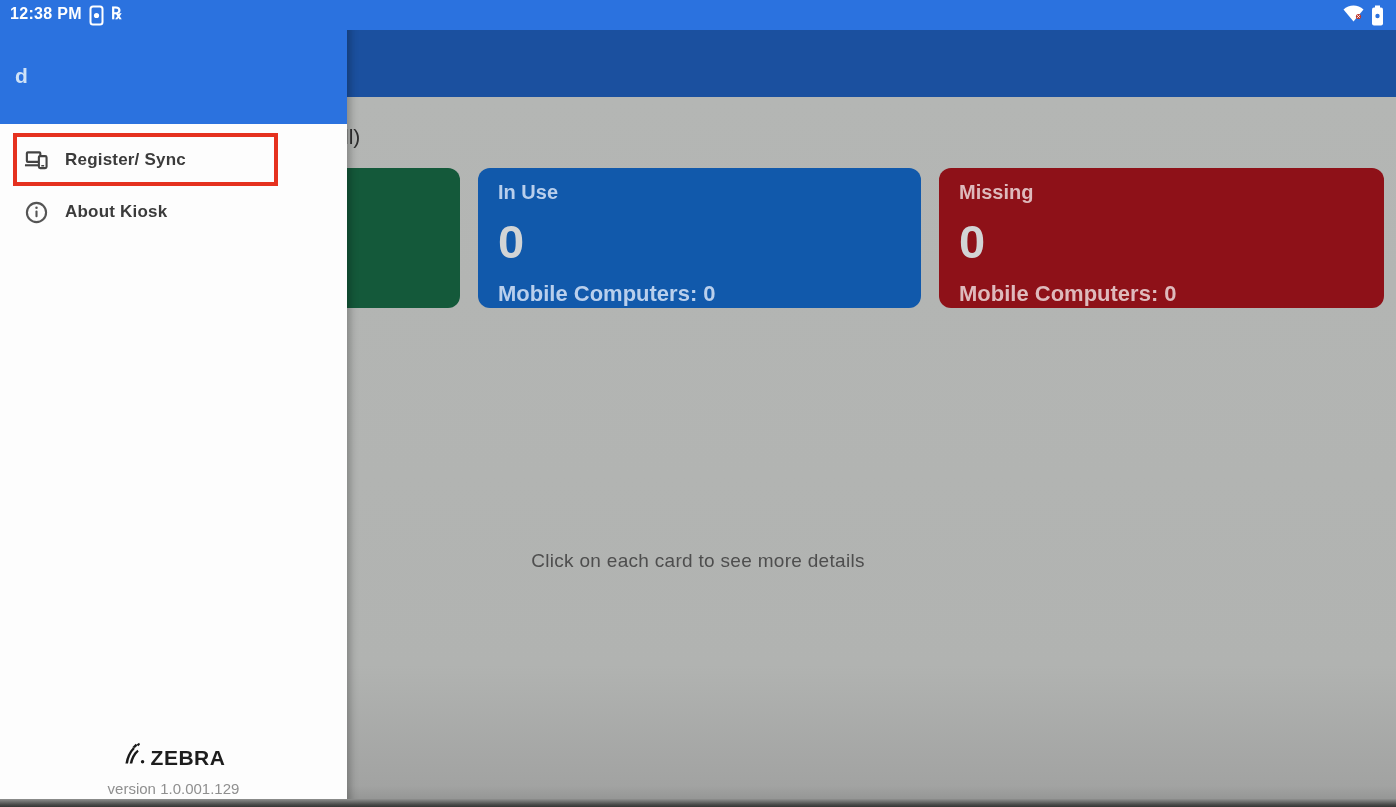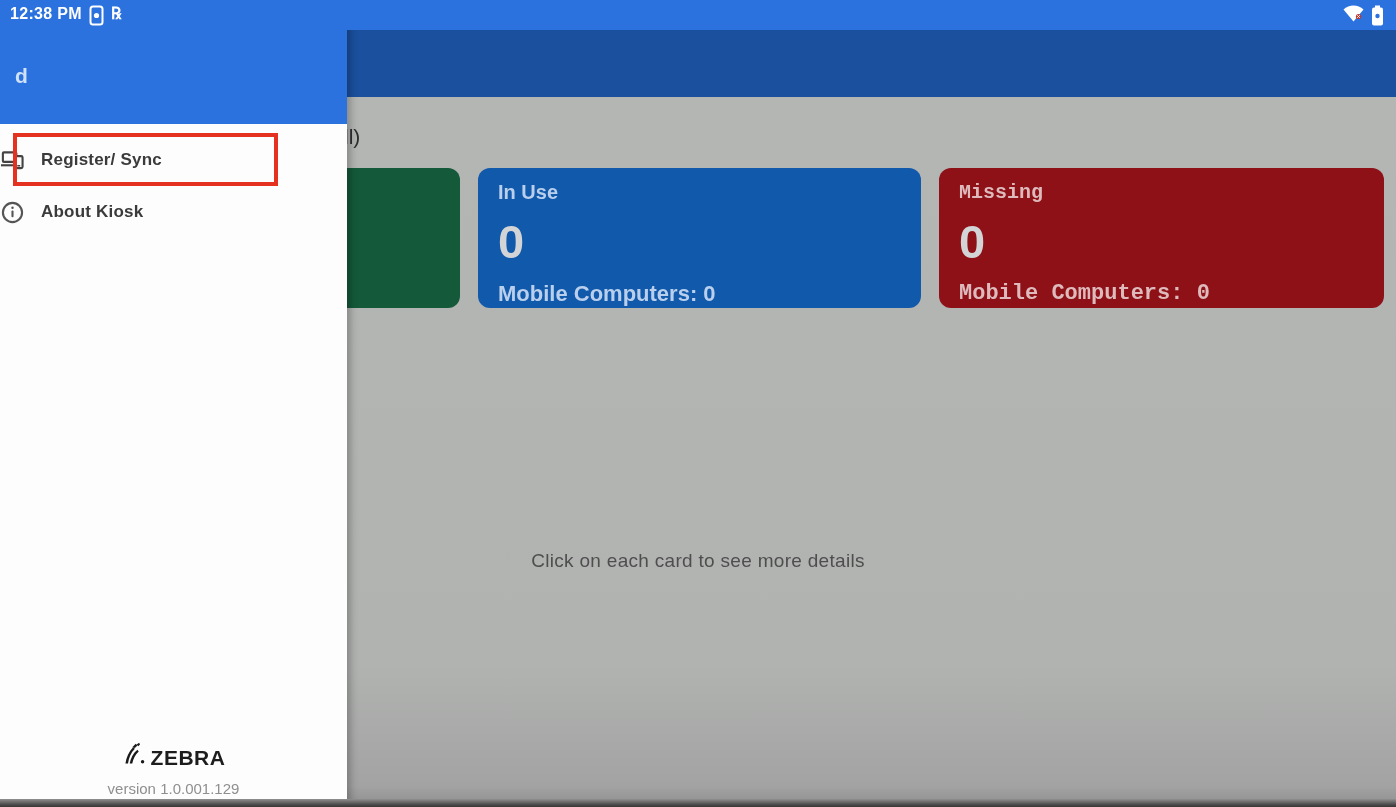--- a/index.html
+++ b/index.html
@@ -56,21 +56,21 @@
     cursor: pointer;
     gap: 16px;
   }
   .card-green { width: 444px; background: var(--card-green, #14593a); }
   .card-blue  { width: 443px; background: var(--card-blue, #1159ab); }
   .card-red   { width: 445px; background: var(--card-red, #8e1118); }
   .card-title { font-size: 20px; font-weight: bold; }
   .card-count { font-size: 47px; font-weight: bold; line-height: .95; color: var(--count-text, #d2d4d5); }
   .card-sub   { font-size: 22px; font-weight: bold; }
   .card-blue .card-title, .card-blue .card-sub { color: var(--card-blue-text, #b9cfec); }
-  .card-red  .card-title, .card-red  .card-sub { color: var(--card-red-text, #debabc); font-family: Liberation Mono, monospace; }
+  .card-red  .card-title, .card-red  .card-sub { color: var(--card-red-text, #debabc); }
   .hint {
     position: absolute; left: 0; right: 0; top: 453px;
     text-align: center;
     font-size: 19px; color: #4e4e4e; letter-spacing: .3px;
   }
 
   
   .drawer {
     position: absolute; top: 0; left: 0; width: 347px; height: 807px;
     background: #fdfdfd;
@@ -82,21 +82,21 @@
     background: var(--status-bar-blue, #2b72df);
   }
   .drawer-initial {
     position: absolute; left: 15px; top: 64px;
     font-size: 21px; font-weight: bold; color: #cfe2f7;
   }
   .menu { position: absolute; top: 124px; left: 0; right: 0; }
   .menu-item {
     position: relative;
     display: flex; align-items: center; gap: 17px;
-    height: 52px; 
+    height: 52px; padding-left: 24px;
     cursor: pointer;
   }
   .menu-item-1 { margin-top: 10px; }
   .menu-item-2 { margin-top: 0; }
   .mi-icon { display: inline-flex; align-items: center; width: 24px; justify-content: center; }
   .mi-label { font-size: 17px; font-weight: bold; color: #3b3b3b; letter-spacing: .2px; }
   .highlight-box {
     position: absolute; left: 13px; top: 133px; width: 265px; height: 53px;
     border: 4px solid var(--highlight-red, #e5311f);
     pointer-events: none;

